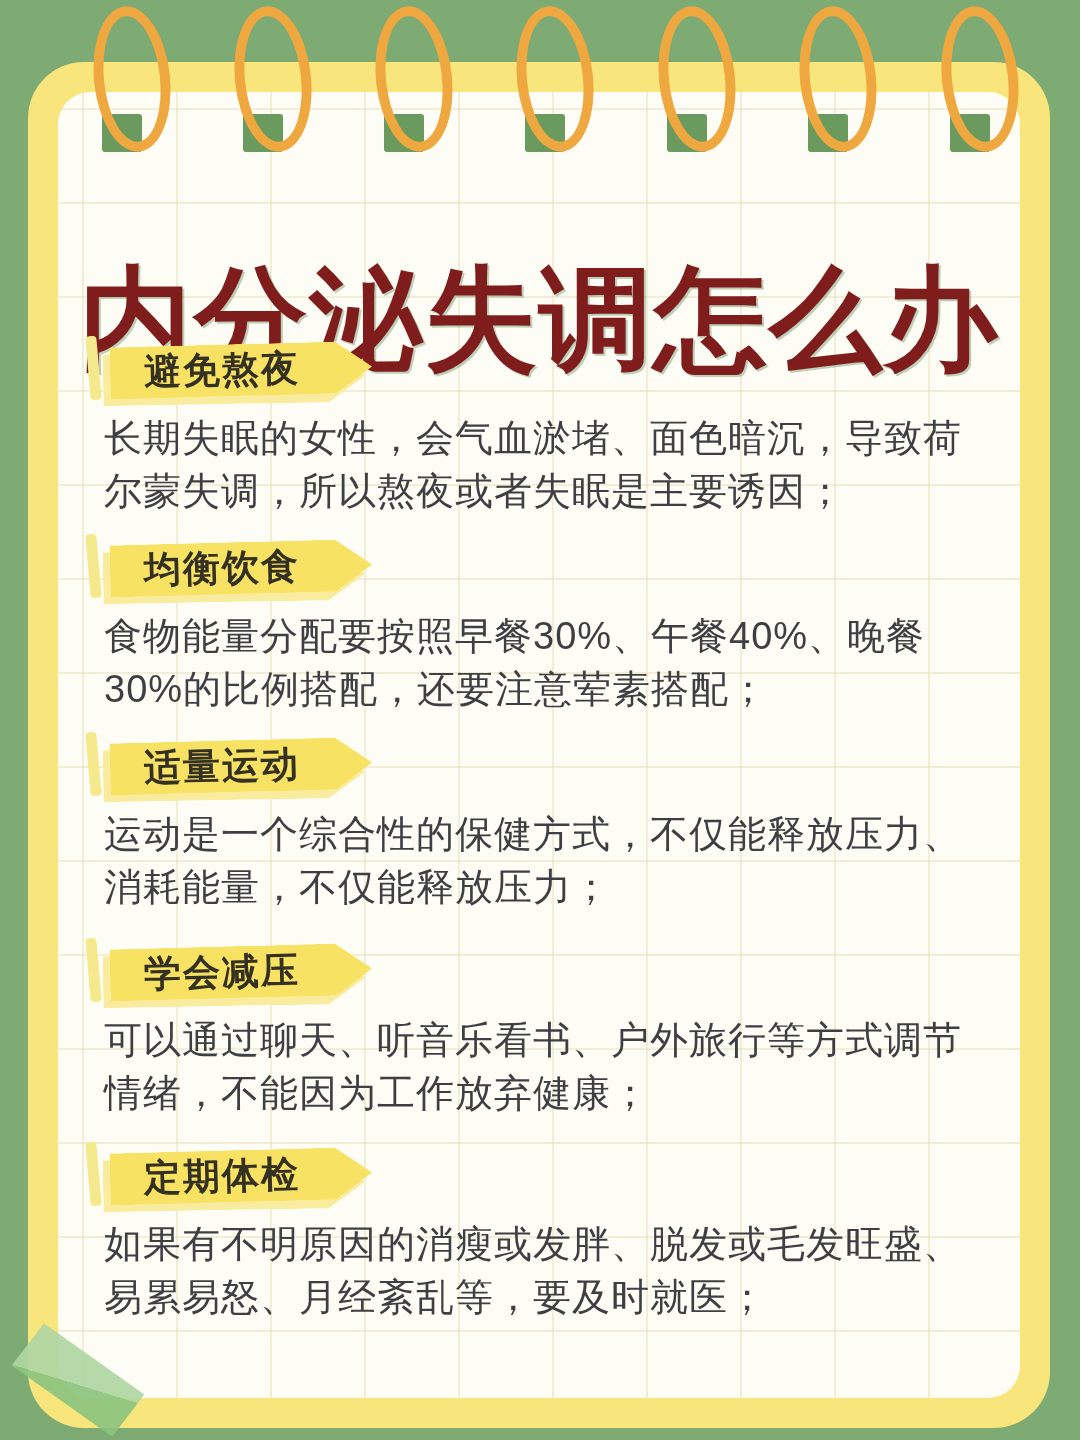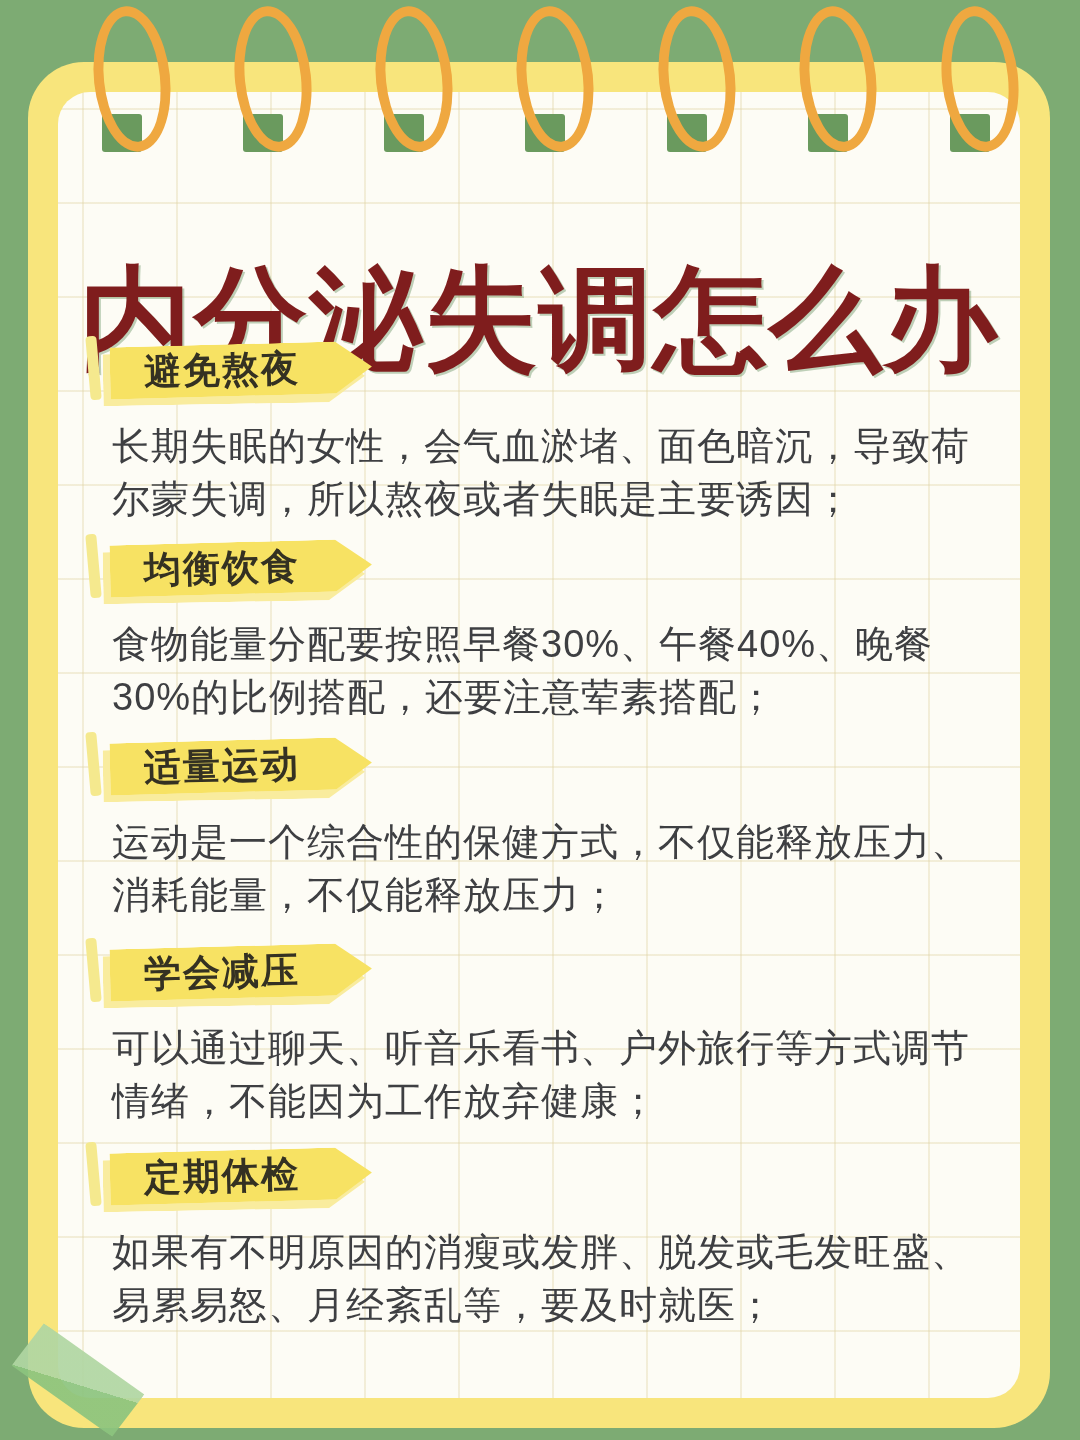--- a/index.html
+++ b/index.html
@@ -52,21 +52,21 @@
     clip-path:polygon(0 0,86% 0,100% 50%,86% 100%,0 100%);
   }
   .banner-shadow{background:#f9ec9e;transform:translate(-7px,8px) rotate(-1deg);}
   .banner{
     background:#f7e263;transform:rotate(-1.5deg);
     display:flex;align-items:center;
     padding-left:34px;box-sizing:border-box;
     font-size:37px;font-weight:800;color:#343122;letter-spacing:2px;
   }
   .body-text{
-    position:absolute;left:12px;top:64px;width:884px;margin:12px;
+    position:absolute;left:12px;top:64px;width:884px;margin:4px;
     font-size:38px;line-height:53px;letter-spacing:1px;
     color:#3e3f42;white-space:pre-line;font-weight:500;
   }
   
   .tape{
     position:absolute;left:14px;top:1350px;width:128px;height:60px;
     background:linear-gradient(165deg,#b0d6a2 0 55%,#8cc47e 55% 100%);
     opacity:.92;transform:rotate(32deg);
     clip-path:polygon(4% 0,100% 12%,96% 100%,0 88%);
   }

